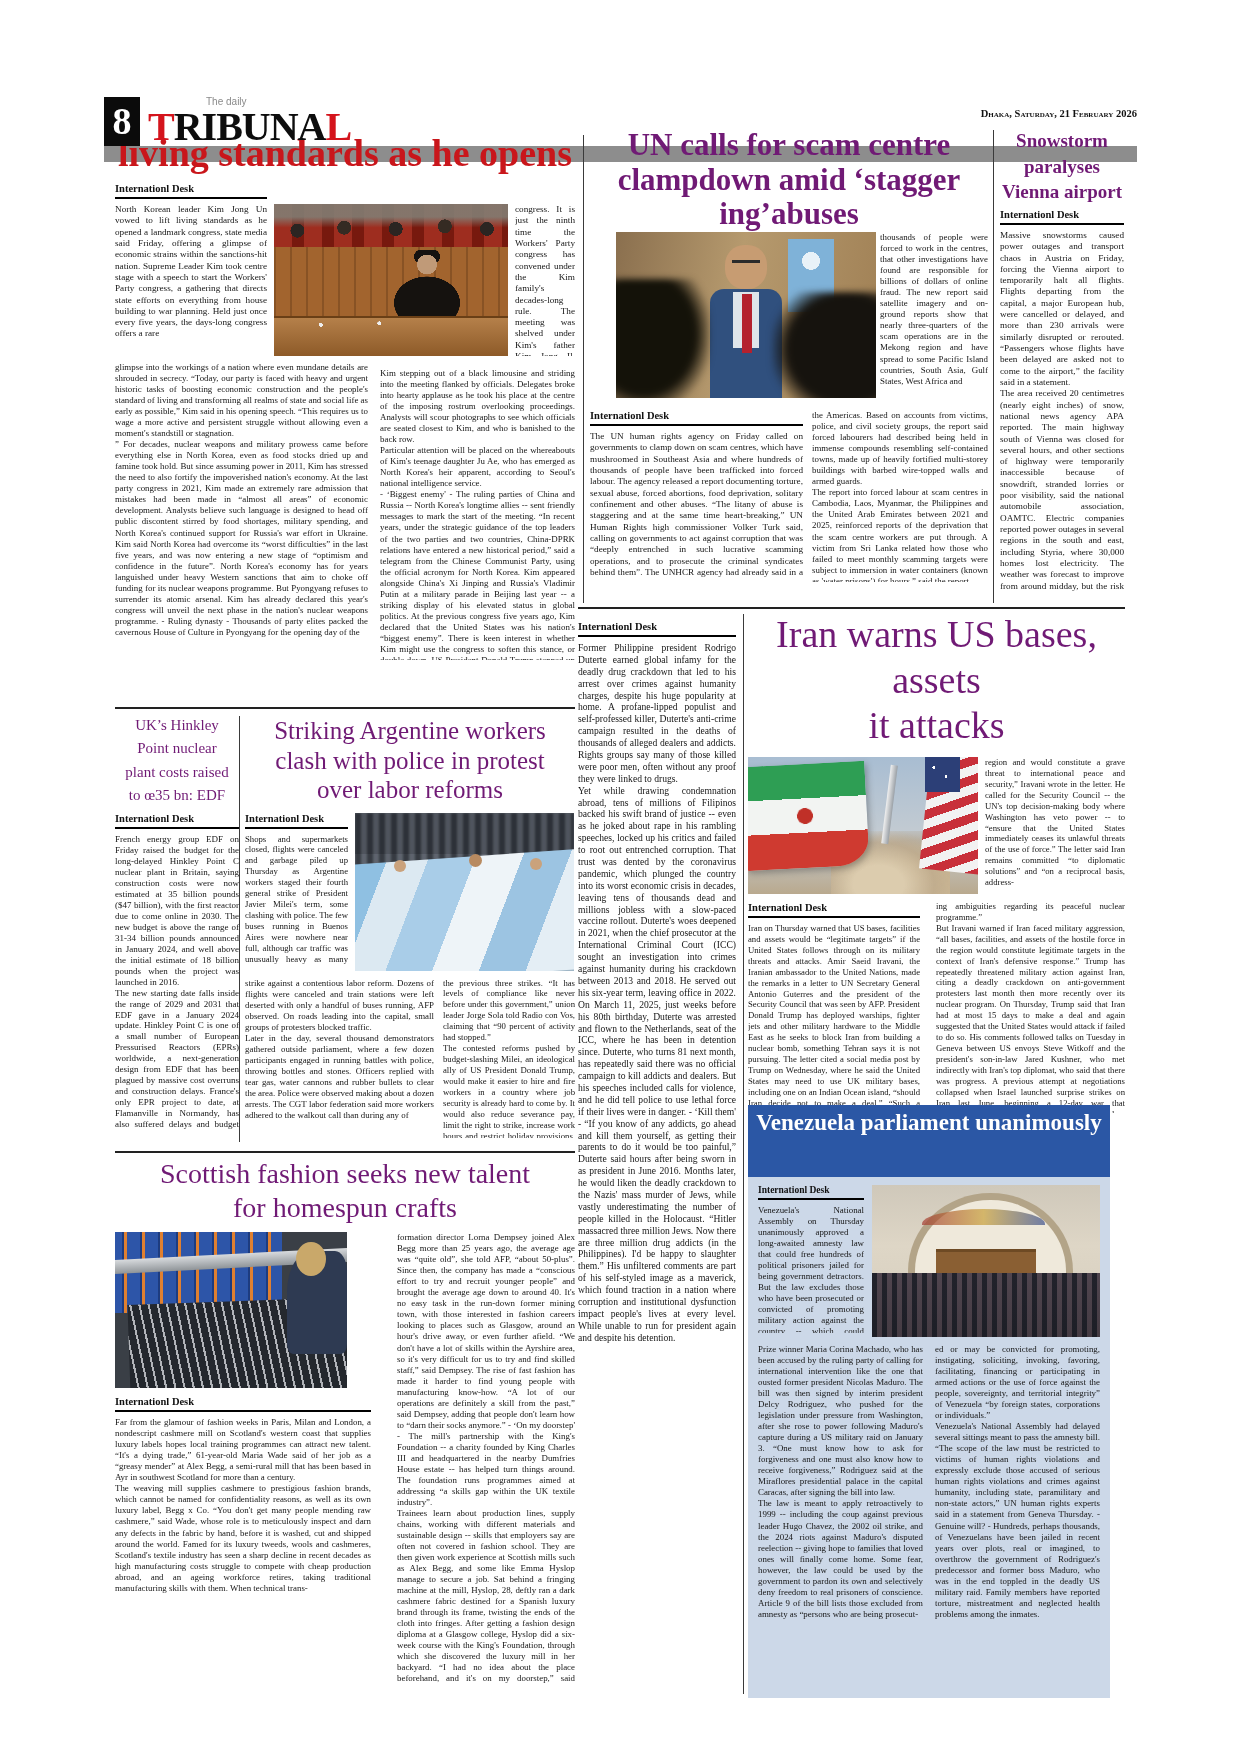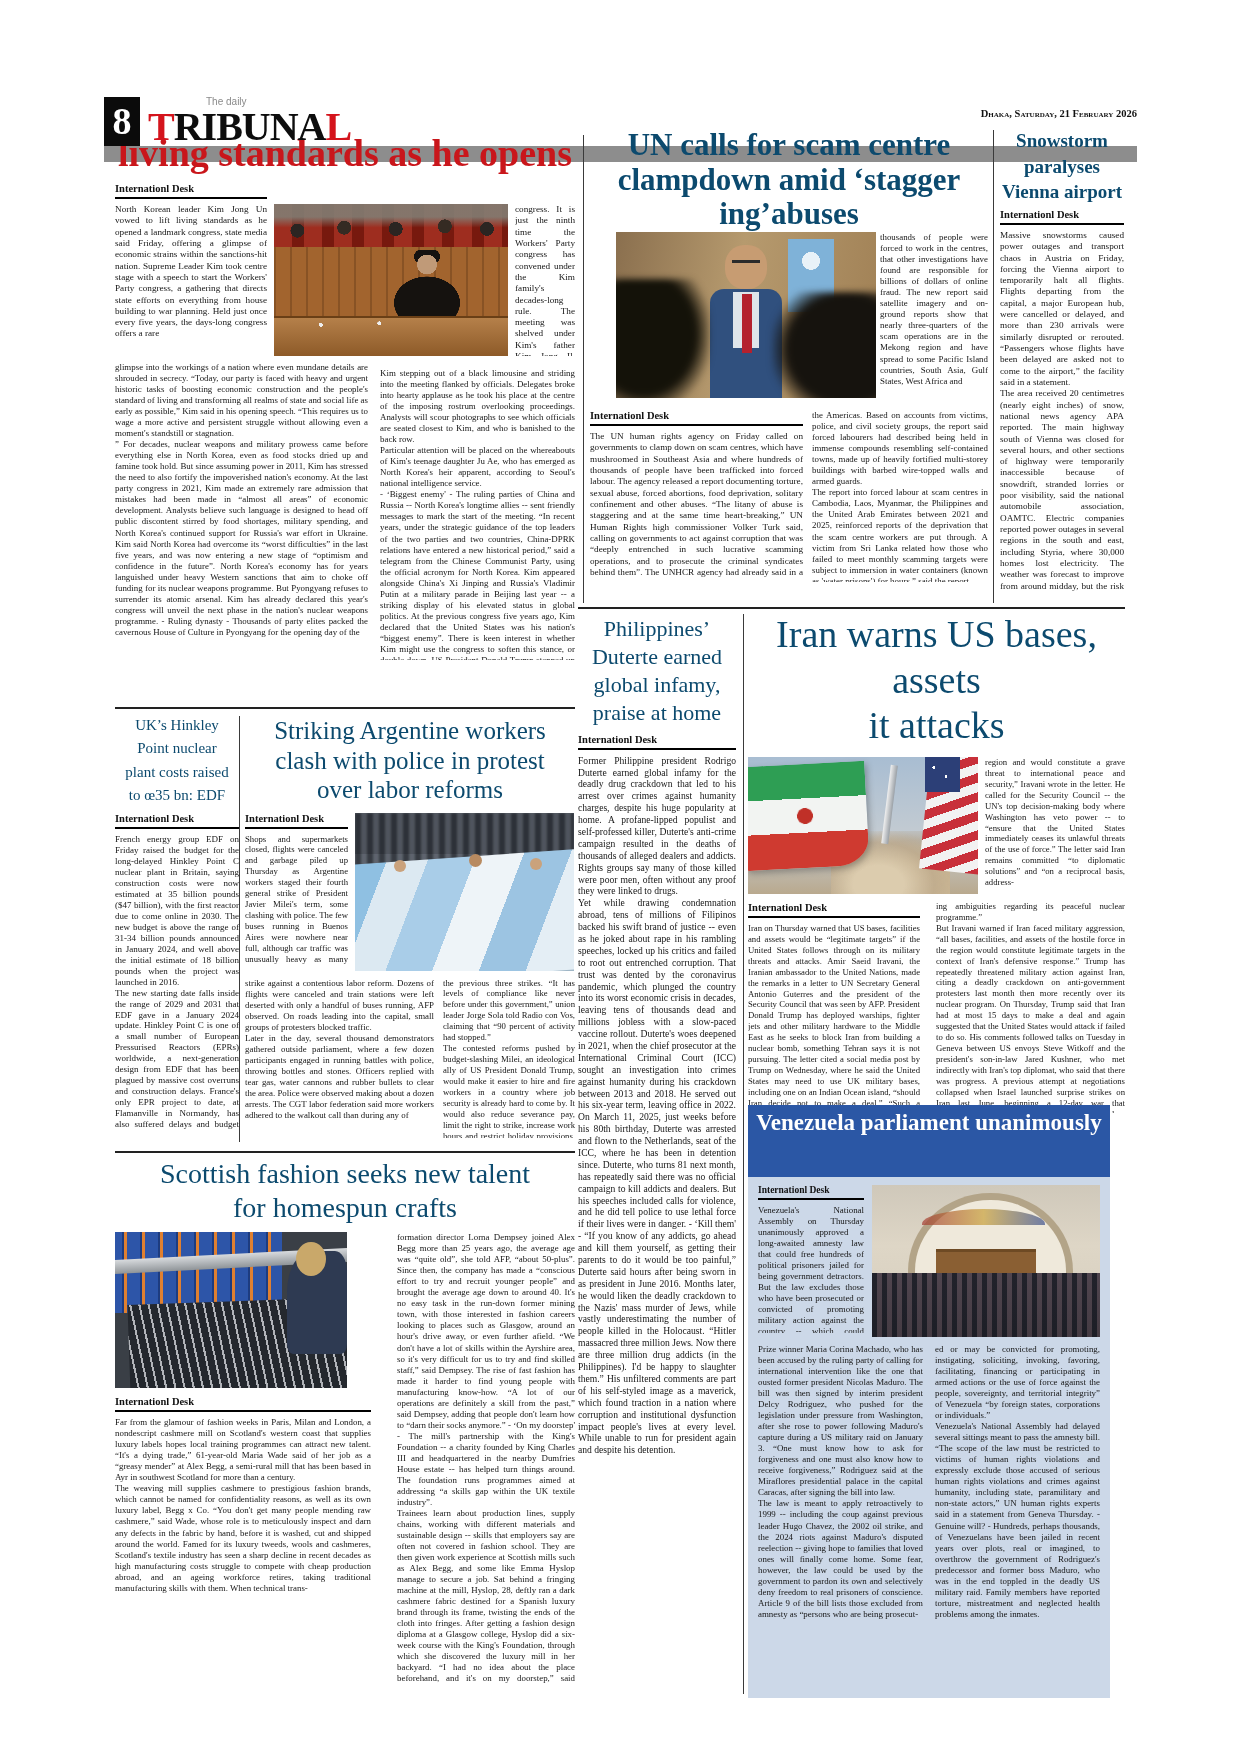--- a/index.html
+++ b/index.html
@@ -1,19 +1,19 @@
 <!DOCTYPE html>
 <html><head>
 <meta charset="utf-8">
 <style>
   html,body{margin:0;padding:0;background:#d9d9d9;}
   .sheet{position:relative;width:1241px;height:1754px;margin:0 auto;background:#ffffff;
          font-family:"Liberation Serif", serif;color:#111;overflow:hidden;}
   .art{position:absolute;}
-  .hl{font-weight:700;text-align:center;margin:0;color:#0c4a6e;}
+  .hl{font-weight:700;text-align:center;margin:0;color:#701a75;}
   .hl span{display:block;}
   .red{color:#c9161b;}
   .desk{font-weight:700;font-size:10.5px;border-bottom:2.5px solid #000;padding-bottom:3px;margin-bottom:5px;
         font-family:"Liberation Serif",serif;}
   .bt{text-align:justify;white-space:pre-line;overflow:hidden;color:#161616;}
   .fs96{font-size:9.6px;line-height:1.24;}
   .fs92{font-size:9.2px;line-height:1.23;}
   .fs90{font-size:9.0px;line-height:1.22;}
   .fs89{font-size:8.9px;line-height:1.24;}
   .fs87{font-size:8.7px;line-height:1.26;}
@@ -221,26 +221,20 @@
     </div>
     <div class="row" style="margin-top:7px;gap:9px;">
       <div class="bt fs89" style="width:189px;height:158px;">strike against a contentious labor reform. Dozens of flights were canceled and train stations were left deserted with only a handful of buses running, AFP observed. On roads leading into the capital, small groups of protesters blocked traffic.
 Later in the day, several thousand demonstrators gathered outside parliament, where a few dozen participants engaged in running battles with police, throwing bottles and stones. Officers replied with tear gas, water cannons and rubber bullets to clear the area. Police were observed making about a dozen arrests. The CGT labor federation said more workers adhered to the walkout call than during any of</div>
       <div class="bt fs87" style="flex:1;height:160px;">the previous three strikes. “It has levels of compliance like never before under this government,” union leader Jorge Sola told Radio con Vos, claiming that “90 percent of activity had stopped.”
 The contested reforms pushed by budget-slashing Milei, an ideological ally of US President Donald Trump, would make it easier to hire and fire workers in a country where job security is already hard to come by. It would also reduce severance pay, limit the right to strike, increase work hours and restrict holiday provisions. The measure was approved by the chamber of deputies in the early morning hours of Friday, and will go back to the Senate for a final green light.</div>
     </div>
   </section>
 
   <section class="art" style="left:578px;top:615px;width:158px;height:1080px;">
-    <h1 class="hl" style="font-size:22px;line-height:1.28;font-weight:400;">
-      <span>Philippines’</span>
-      <span>Duterte earned</span>
-      <span>global infamy,</span>
-      <span>praise at home</span>
-    </h1>
     <div class="desk" style="width:158px;margin-top:6px;">Internationl Desk</div>
     <div class="bt fs96" style="height:905px;">Former Philippine president Rodrigo Duterte earned global infamy for the deadly drug crackdown that led to his arrest over crimes against humanity charges, despite his huge popularity at home. A profane-lipped populist and self-professed killer, Duterte's anti-crime campaign resulted in the deaths of thousands of alleged dealers and addicts. Rights groups say many of those killed were poor men, often without any proof they were linked to drugs.
 Yet while drawing condemnation abroad, tens of millions of Filipinos backed his swift brand of justice -- even as he joked about rape in his rambling speeches, locked up his critics and failed to root out entrenched corruption. That trust was dented by the coronavirus pandemic, which plunged the country into its worst economic crisis in decades, leaving tens of thousands dead and millions jobless with a slow-paced vaccine rollout. Duterte's woes deepened in 2021, when the chief prosecutor at the International Criminal Court (ICC) sought an investigation into crimes against humanity during his crackdown between 2013 and 2018. He served out his six-year term, leaving office in 2022. On March 11, 2025, just weeks before his 80th birthday, Duterte was arrested and flown to the Netherlands, seat of the ICC, where he has been in detention since. Duterte, who turns 81 next month, has repeatedly said there was no official campaign to kill addicts and dealers. But his speeches included calls for violence, and he did tell police to use lethal force if their lives were in danger. - ‘Kill them' - “If you know of any addicts, go ahead and kill them yourself, as getting their parents to do it would be too painful,” Duterte said hours after being sworn in as president in June 2016. Months later, he would liken the deadly crackdown to the Nazis' mass murder of Jews, while vastly underestimating the number of people killed in the Holocaust. “Hitler massacred three million Jews. Now there are three million drug addicts (in the Philippines). I'd be happy to slaughter them.” His unfiltered comments are part of his self-styled image as a maverick, which found traction in a nation where corruption and institutional dysfunction impact people's lives at every level. While unable to run for president again and despite his detention.</div>
   </section>
 
   <section class="art" style="left:748px;top:612px;width:377px;height:490px;">
     <h1 class="hl" style="font-size:38px;line-height:1.2;font-weight:400;">
       <span>Iran warns US bases, assets</span>
       <span>it attacks</span>
     </h1>

